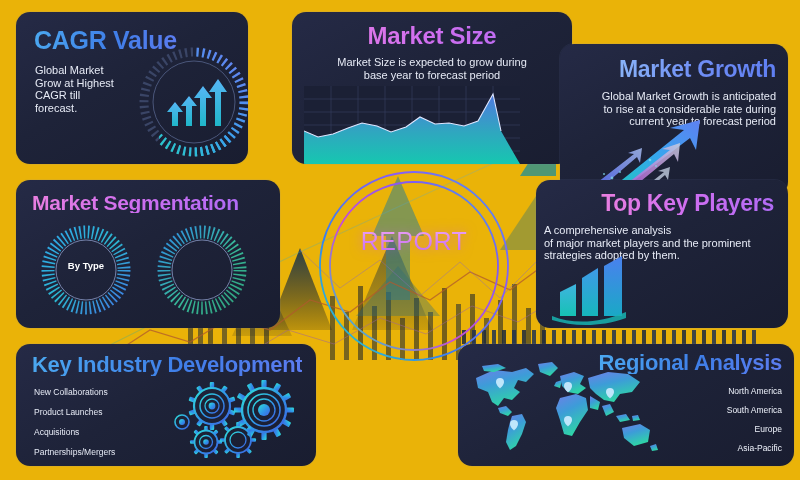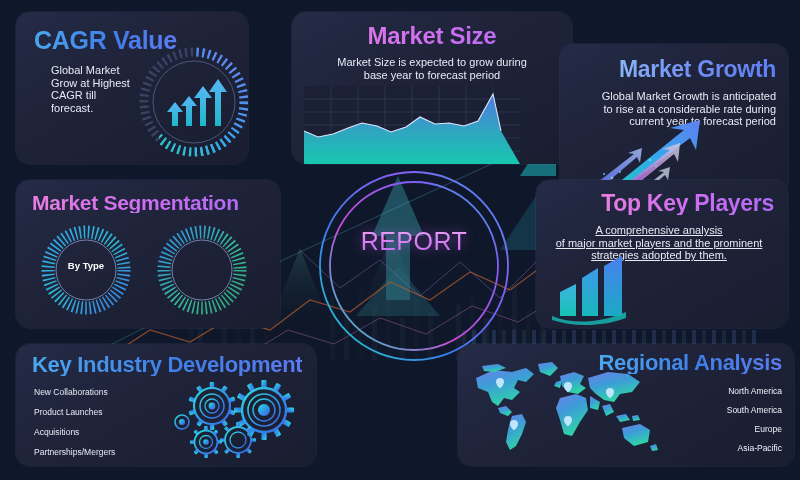--- a/index.html
+++ b/index.html
@@ -1,17 +1,17 @@
 <!DOCTYPE html>
 <html><head>
 <meta charset="utf-8">
 <style>
   html,body{margin:0;padding:0;background:#000;}
   body{width:800px;height:480px;overflow:hidden;font-family:"Liberation Sans",sans-serif;}
-  #stage{position:relative;width:800px;height:480px;background:#0f172a;overflow:hidden;}
+  #stage{position:relative;width:800px;height:480px;background:#eab308;overflow:hidden;}
 
   
   .bg{position:absolute;inset:0;}
   .bg svg{position:absolute;left:0;top:0;}
 
   
   .card{position:absolute;border-radius:14px;overflow:hidden;
         background:linear-gradient(150deg,#252a46 0%,#1e2339 45%,#191d30 100%);
         box-shadow:0 0 0 1px rgba(120,140,200,.10);}
 
@@ -151,21 +151,21 @@
         <rect x="722" y="330" width="4" height="14" fill="#1d2a3d"></rect>
         <rect x="732" y="330" width="4" height="14" fill="#223350"></rect>
         <rect x="742" y="330" width="4" height="14" fill="#1d2a3d"></rect>
         <rect x="752" y="330" width="4" height="14" fill="#223350"></rect>
       </g>
     </svg>
   </div>
 
   <div class="card" id="c-cagr">
     <div class="title t-blue" style="left:18px;top:16px;font-size:25px;">CAGR Value</div>
-    <div class="body-text" style="left:19px;top:52px;width:110px;margin-left:16px;">
+    <div class="body-text" style="left:19px;top:52px;width:110px;">
       <div>Global Market</div>
       <div>Grow at Highest</div>
       <div>CAGR till</div>
       <div>forecast.</div>
     </div>
     <svg width="120" height="120" viewBox="0 0 120 120" style="position:absolute;left:118px;top:30px;">
       <defs>
         <linearGradient id="gaugeG" x1="0" y1="1" x2="1" y2="0">
           <stop offset="0%" stop-color="#23d3c0"></stop>
             <stop offset="50%" stop-color="#3aa0ee"></stop>
@@ -284,21 +284,21 @@
       <g>
         <circle cx="172" cy="48" r="38" fill="none" stroke="url(#ringB)" stroke-width="13" stroke-dasharray="1.6 2.6"></circle>
         <circle cx="172" cy="48" r="30" fill="none" stroke="#7f8db8" stroke-width="0.9"></circle>
       </g>
     </svg>
     <div style="position:absolute;left:28px;top:80px;width:84px;text-align:center;color:#fff;font-size:9.5px;font-weight:bold;">By Type</div>
   </div>
 
   <div class="card" id="c-players">
     <div class="title t-pink" style="right:14px;top:12px;font-size:23px;">Top Key Players</div>
-    <div class="body-text" style="right:14px;top:44px;text-align:center;width:230px;text-decoration:underline;">
+    <div class="body-text" style="right:14px;top:44px;text-align:left;width:230px;">
       <div>A comprehensive analysis</div>
       <div>of major market players and the prominent</div>
       <div>strategies adopted by them.</div>
     </div>
     <svg width="110" height="70" viewBox="0 0 110 70" style="position:absolute;left:14px;top:76px;">
       <defs>
         <linearGradient id="barG1" x1="0" y1="1" x2="0" y2="0">
           <stop offset="0%" stop-color="#16c2b4"></stop>
             <stop offset="100%" stop-color="#3fb4e0"></stop>
         </linearGradient>

